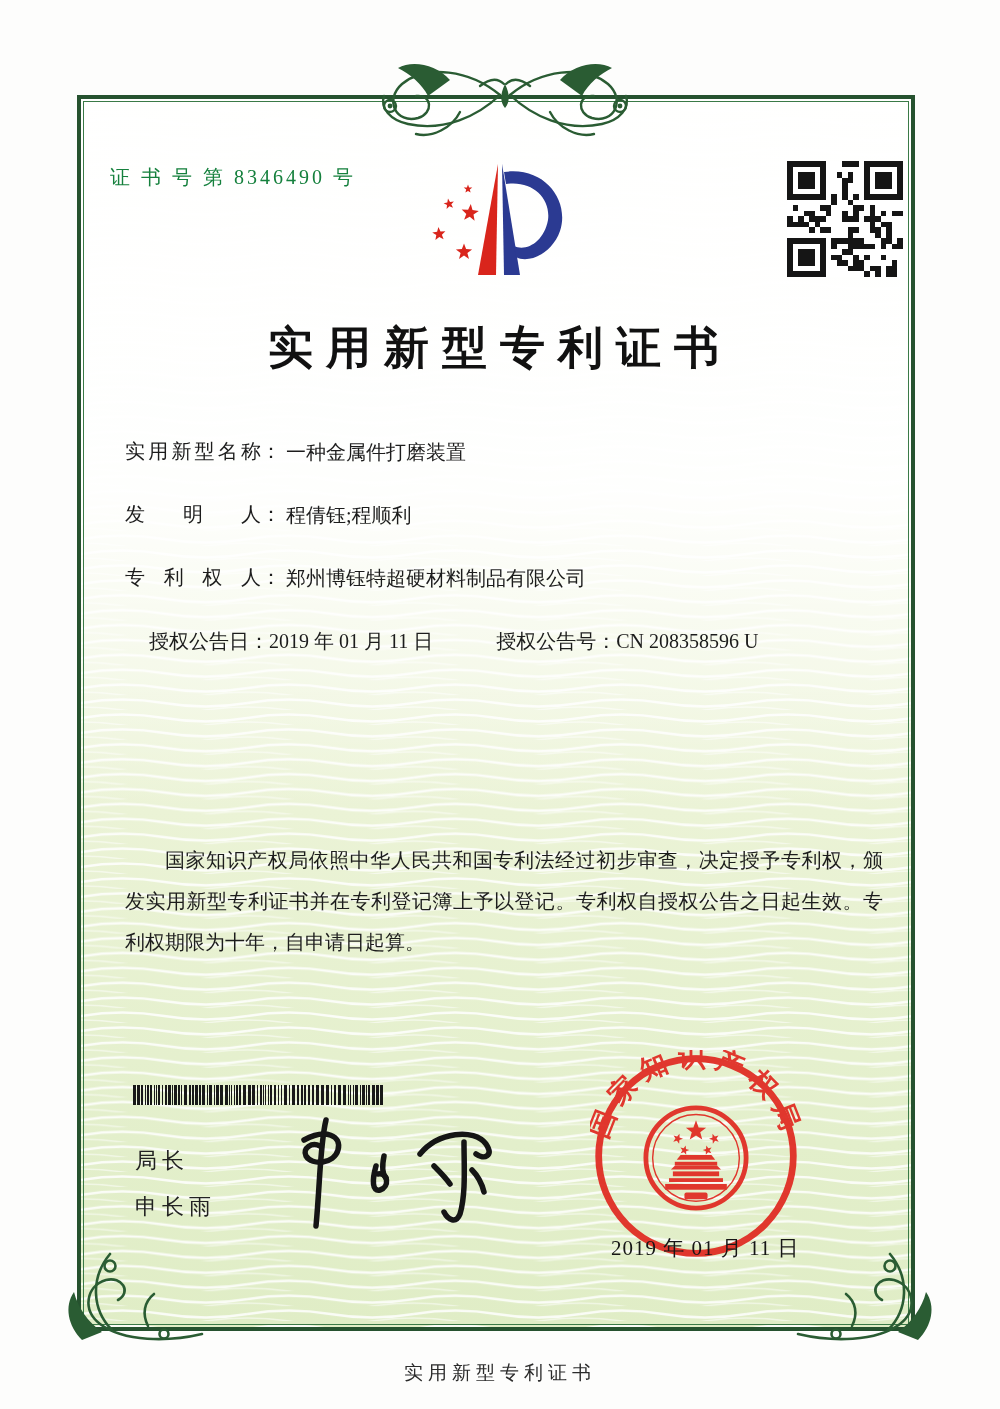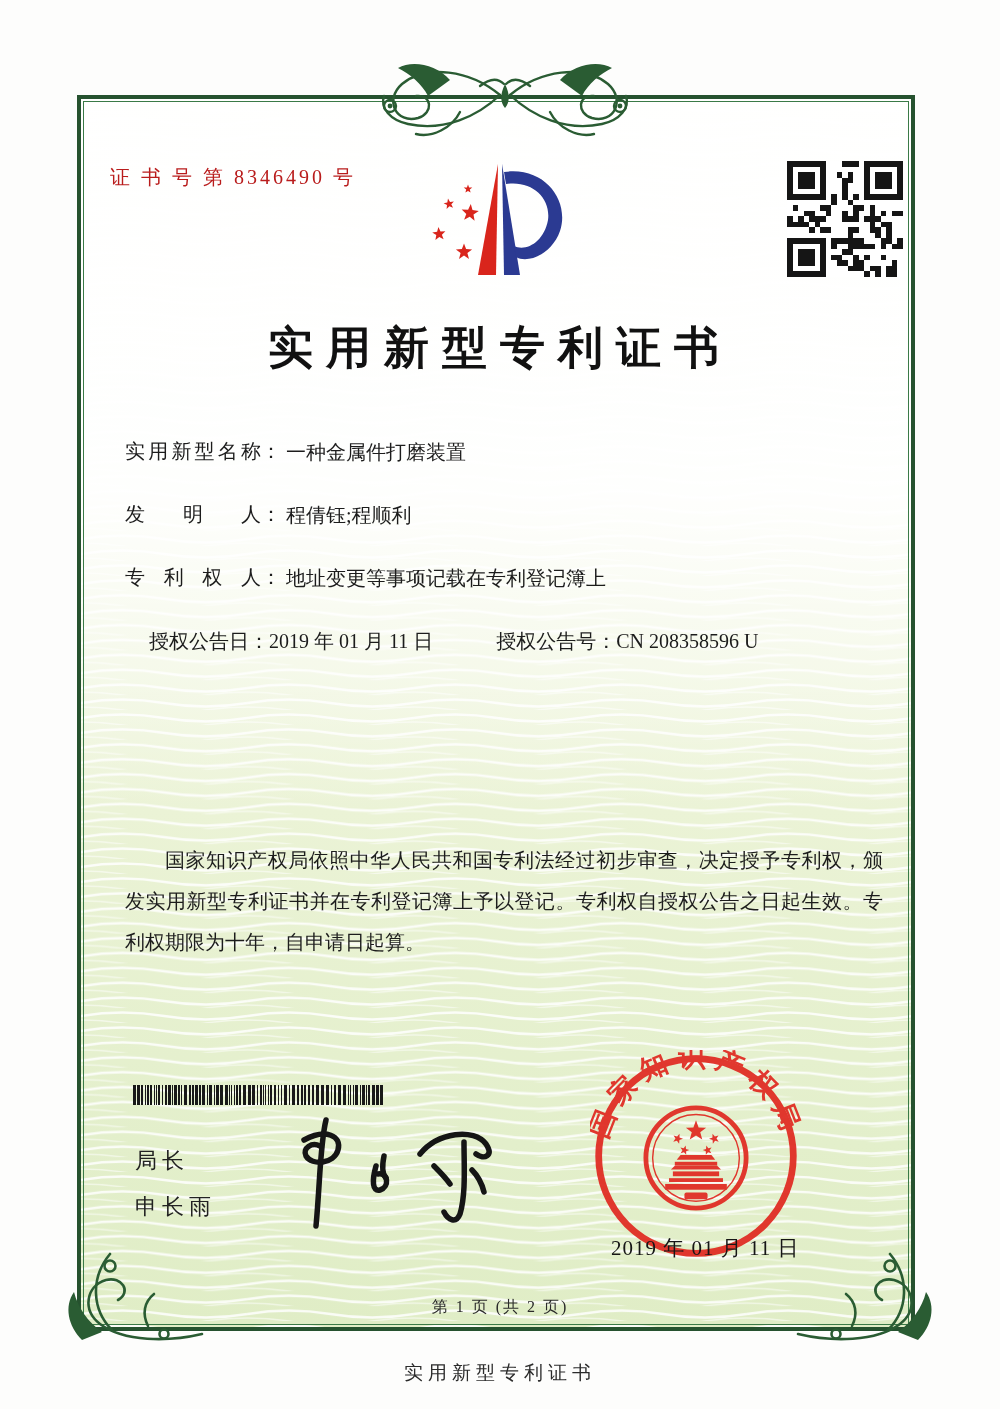--- a/index.html
+++ b/index.html
@@ -7,21 +7,21 @@
         font-family:"Liberation Serif","DejaVu Serif",serif;color:#1c1c1c;}
   
   .frame{position:absolute;left:77px;top:95px;width:838px;height:1236px;
          border:4px solid #26522f;box-sizing:border-box;
          background:linear-gradient(180deg,#f9fbef 0%,#f4f8e4 30%,#ebf3d6 58%,#e3efcb 85%,#e0edc6 100%);}
   .frame-inner{position:absolute;inset:2px;border:1px solid #3a7a47;pointer-events:none;}
   .waves{position:absolute;inset:0;width:100%;height:100%;}
   .top-fade{position:absolute;left:0;top:0;width:100%;height:58%;
             background:linear-gradient(180deg,rgba(255,255,255,0.96) 0%,rgba(255,255,255,0.94) 55%,rgba(255,255,255,0) 100%);}
   
-  .cert-no{position:absolute;left:110px;top:164px;font-size:20px;letter-spacing:3px;color:#b91c1c;z-index:5;text-align:right;}
+  .cert-no{position:absolute;left:110px;top:164px;font-size:20px;letter-spacing:3px;color:#15803d;z-index:5;text-align:right;}
   .logo{position:absolute;left:420px;top:156px;z-index:5;}
   .qr{position:absolute;left:787px;top:161px;width:116px;height:116px;z-index:5;
       display:grid;grid-template-columns:repeat(21,1fr);grid-template-rows:repeat(21,1fr);background:#fff;}
   .qr div{width:100%;height:100%;}
   .title{position:absolute;left:0;top:318px;width:100%;text-align:center;font-size:45px;font-weight:bold;
          letter-spacing:13px;color:#111;z-index:5;}
   .fields{position:absolute;left:125px;top:437px;width:762px;font-size:20px;z-index:5;}
   .f-row{margin-bottom:32px;line-height:28px;white-space:nowrap;}
   .f-row.address{white-space:normal;margin-bottom:6px;}
   .f-label{display:inline-block;width:136px;text-align:justify;text-align-last:justify;vertical-align:top;}
@@ -527,21 +527,21 @@
     <div class="f-row">
       <span class="f-label">实用新型名称</span><span class="f-colon">：</span>
       <span class="f-value">一种金属件打磨装置</span>
     </div>
     <div class="f-row">
       <span class="f-label">发明人</span><span class="f-colon">：</span>
       <span class="f-value">程倩钰;程顺利</span>
     </div>
     <div class="f-row">
       <span class="f-label">专利权人</span><span class="f-colon">：</span>
-      <span class="f-value">地址变更等事项记载在专利登记簿上</span>
+      <span class="f-value">郑州博钰特超硬材料制品有限公司</span>
     </div>
     <div class="grant-row">
       <span>授权公告日</span><span>：</span><span>2019 年 01 月 11 日</span>
       <span class="pair2">授权公告号</span><span>：</span><span>CN 208358596 U</span>
     </div>
   </div>
 
   <div class="paras">
     <p>国家知识产权局依照中华人民共和国专利法经过初步审查，决定授予专利权，颁发实用新型专利证书并在专利登记簿上予以登记。专利权自授权公告之日起生效。专利权期限为十年，自申请日起算。</p>
   </div>
@@ -657,21 +657,20 @@
       <rect x="88" y="116" width="44" height="4"></rect>
       <path d="M 84,124 L 136,124 L 132,120 L 88,120 Z"></path>
       <rect x="86" y="126" width="48" height="5"></rect>
       <rect x="82" y="133" width="56" height="4"></rect>
       <rect x="78" y="139" width="64" height="6"></rect>
       <rect x="98" y="148" width="24" height="7" rx="2"></rect>
     </g>
   </svg>
   <div class="seal-date">2019 年 01 月 11 日</div>
 
-  <div class="page-info">第 1 页 (共 2 页)</div>
   <div class="back-note">实用新型专利证书</div>
 
   <svg class="ornament" style="left:340px;top:50px;" width="330" height="115" viewBox="0 0 330 115" xmlns="http://www.w3.org/2000/svg">
     <g id="orn-left" fill="none" stroke="#2a5c33" stroke-width="2.4" stroke-linecap="round">
       <path d="M 160,45 C 130,20 86,14 62,34 C 44,50 56,74 78,68 C 94,63 92,44 76,46"></path>
       <path d="M 160,45 C 138,66 104,82 68,74 C 50,70 40,58 44,46"></path>
       <path d="M 110,30 C 96,14 72,10 58,18 C 70,24 82,34 88,46" fill="#2a5c33" stroke="none"></path>
       <path d="M 120,62 C 112,78 92,88 76,84"></path>
       <circle cx="50" cy="56" r="6"></circle>
       <circle cx="50" cy="56" r="2.4" fill="#2a5c33" stroke="none"></circle>

